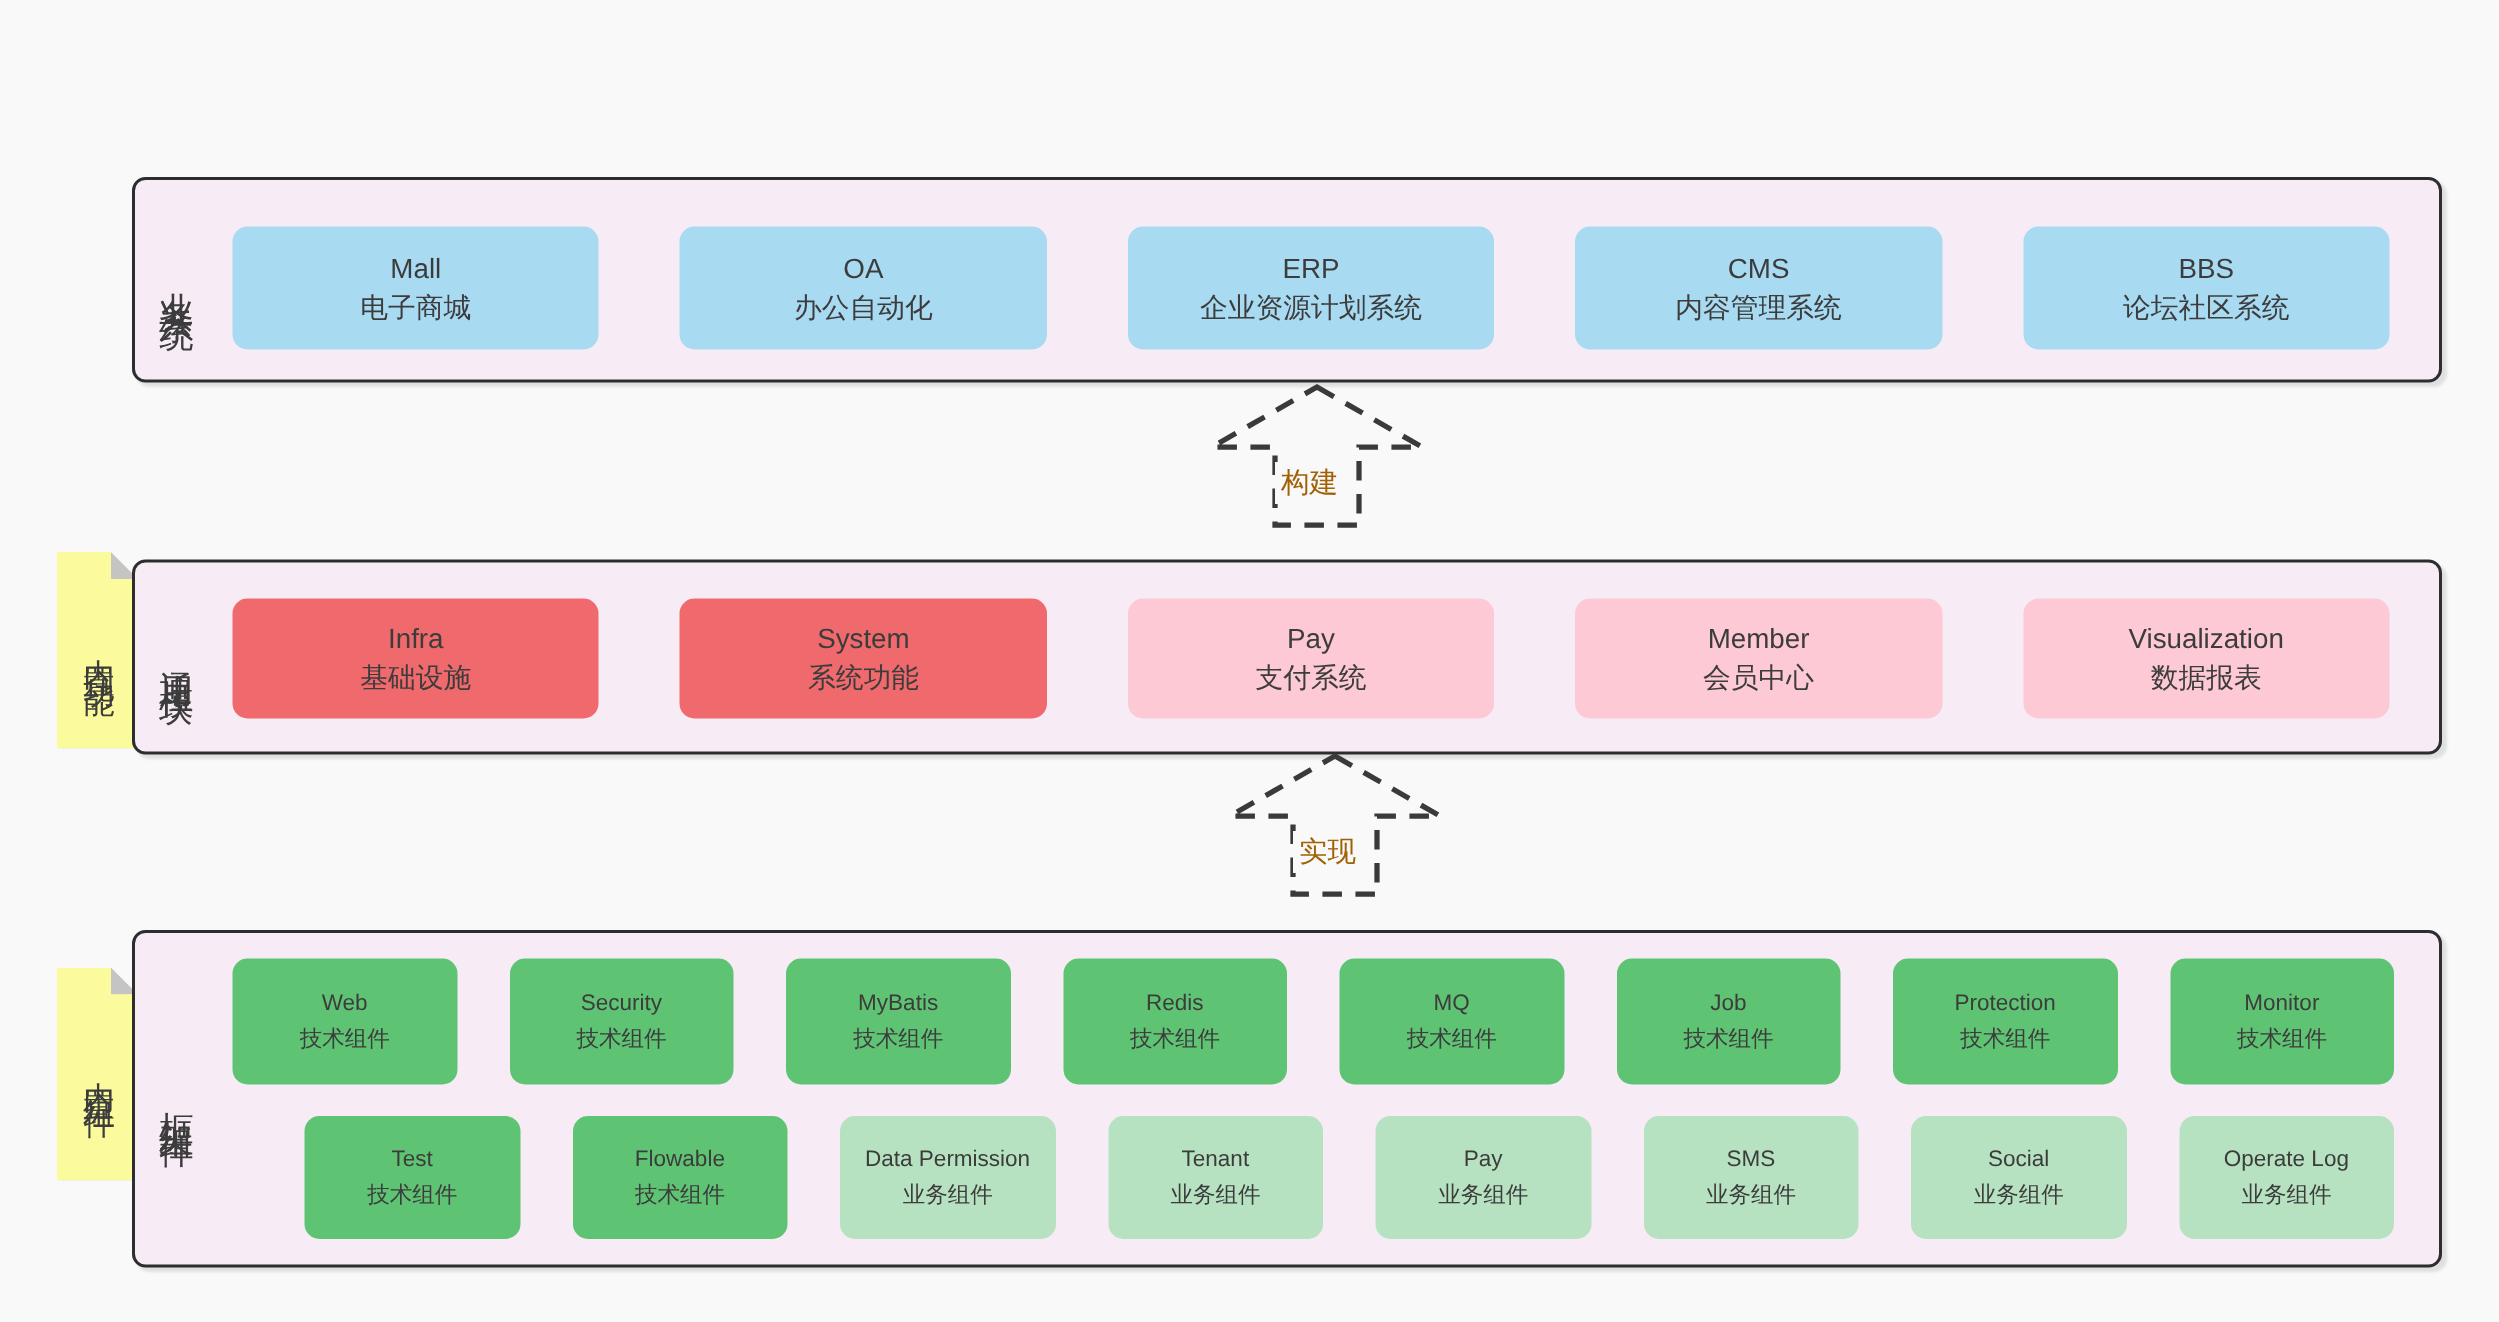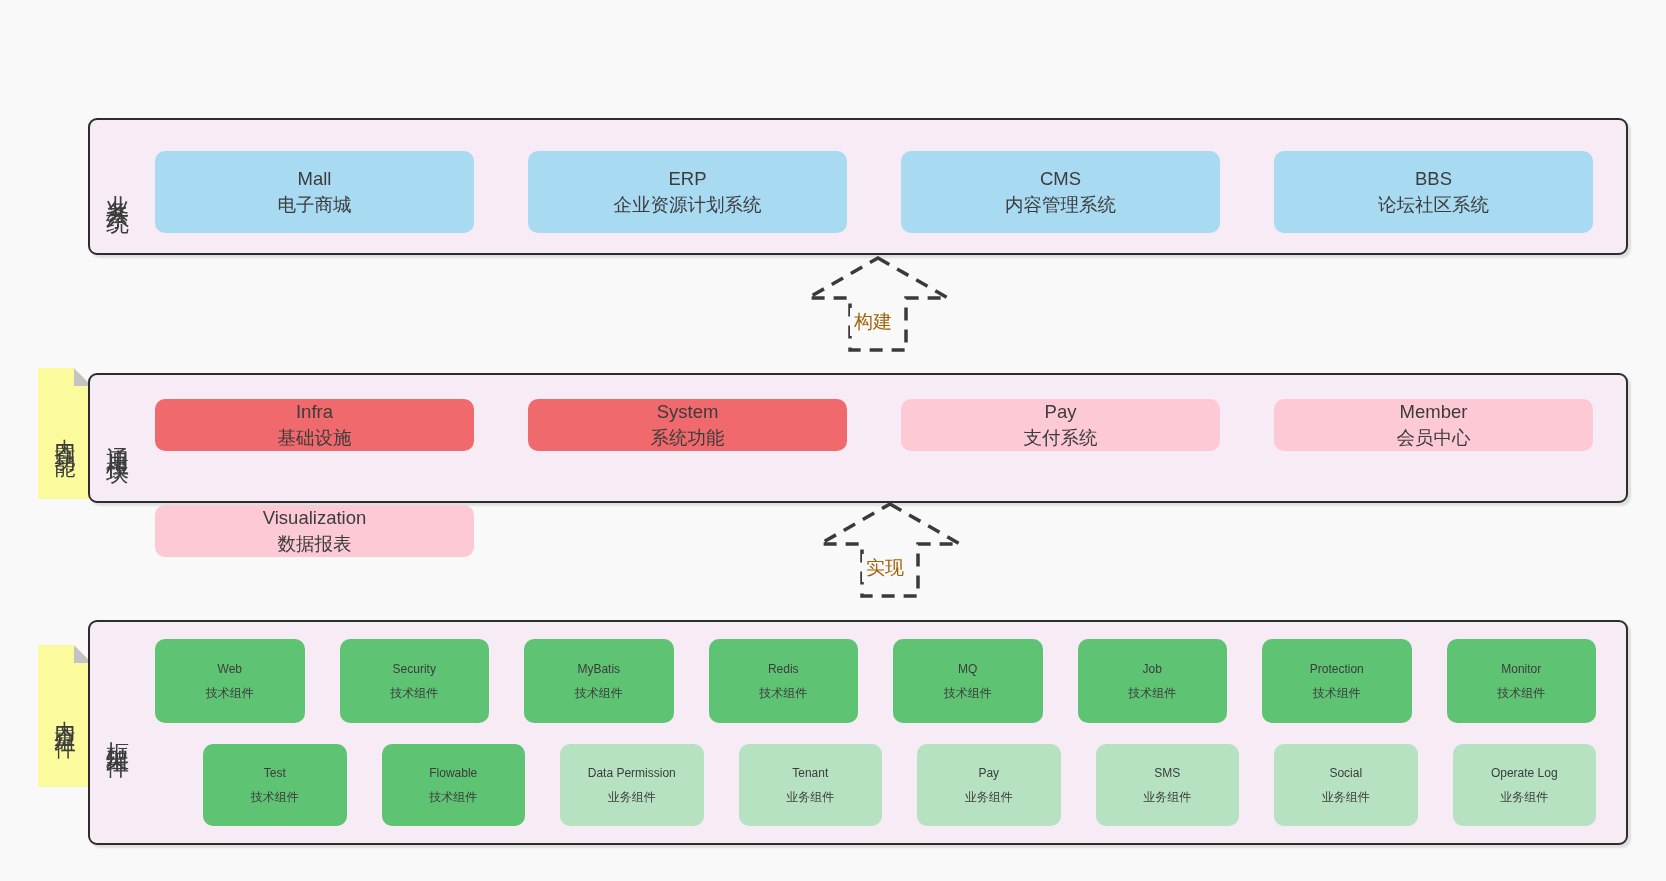--- a/index.html
+++ b/index.html
@@ -13,32 +13,32 @@
   .sec-biz{top:118px;height:137px;}
   .sec-mod{top:373px;height:130px;}
   .sec-frm{top:620px;height:225px;}
 
   .sec-label{position:absolute;left:13px;top:50%;transform:translateY(-50%);
              writing-mode:vertical-rl;text-orientation:upright;
              font-size:23px;letter-spacing:5px;color:#3c3c3c;white-space:nowrap;}
 
   
   .row6{position:absolute;left:65px;right:33px;display:grid;
-        grid-template-columns:repeat(4,1fr);gap:54px;}
+        grid-template-columns:repeat(5,1fr);gap:54px;}
   .sec-biz .row6{top:31px;height:82px;}
   .sec-mod .row6{top:24px;height:80px;}
   .row8{position:absolute;left:65px;right:30px;display:grid;
         grid-template-columns:repeat(8,1fr);gap:35px;}
   .row8.r1{top:17px;height:84px;}
   .row8.r2{top:122px;height:82px;padding-left:48px;}
 
   .box{border-radius:10px;display:flex;flex-direction:column;align-items:center;
        justify-content:center;text-align:center;color:#3c3c3c;}
   .row6 .box{font-size:18.5px;line-height:26px;}
-  .row8 .box{font-size:12px;line-height:24px;padding:0 4px;box-sizing:border-box;justify-content:center;}
+  .row8 .box{font-size:15px;line-height:24px;padding:0 4px;box-sizing:border-box;justify-content:center;}
   .v-blue{background:#a8daf2;}
   .v-red{background:#f0696c;}
   .v-pink{background:#fcc9d4;}
   .v-green{background:#5fc374;}
   .v-lightgreen{background:#b6e2c1;}
 
   
   .sticky{position:absolute;left:38px;width:54px;background:#fbfa9d;
           box-shadow:1px 2px 3px rgba(0,0,0,0.18);
           clip-path:polygon(0 0,calc(100% - 18px) 0,100% 18px,100% 100%,0 100%);}
@@ -66,20 +66,24 @@
 <div class="canvas">
 
   <div class="section sec-biz">
     <span class="sec-label">业务系统</span>
     <div class="row6">
       <div class="box v-blue">
         <span>Mall</span>
         <span>电子商城</span>
       </div>
       <div class="box v-blue">
+        <span>OA</span>
+        <span>办公自动化</span>
+      </div>
+      <div class="box v-blue">
         <span>ERP</span>
         <span>企业资源计划系统</span>
       </div>
       <div class="box v-blue">
         <span>CMS</span>
         <span>内容管理系统</span>
       </div>
       <div class="box v-blue">
         <span>BBS</span>
         <span>论坛社区系统</span>

